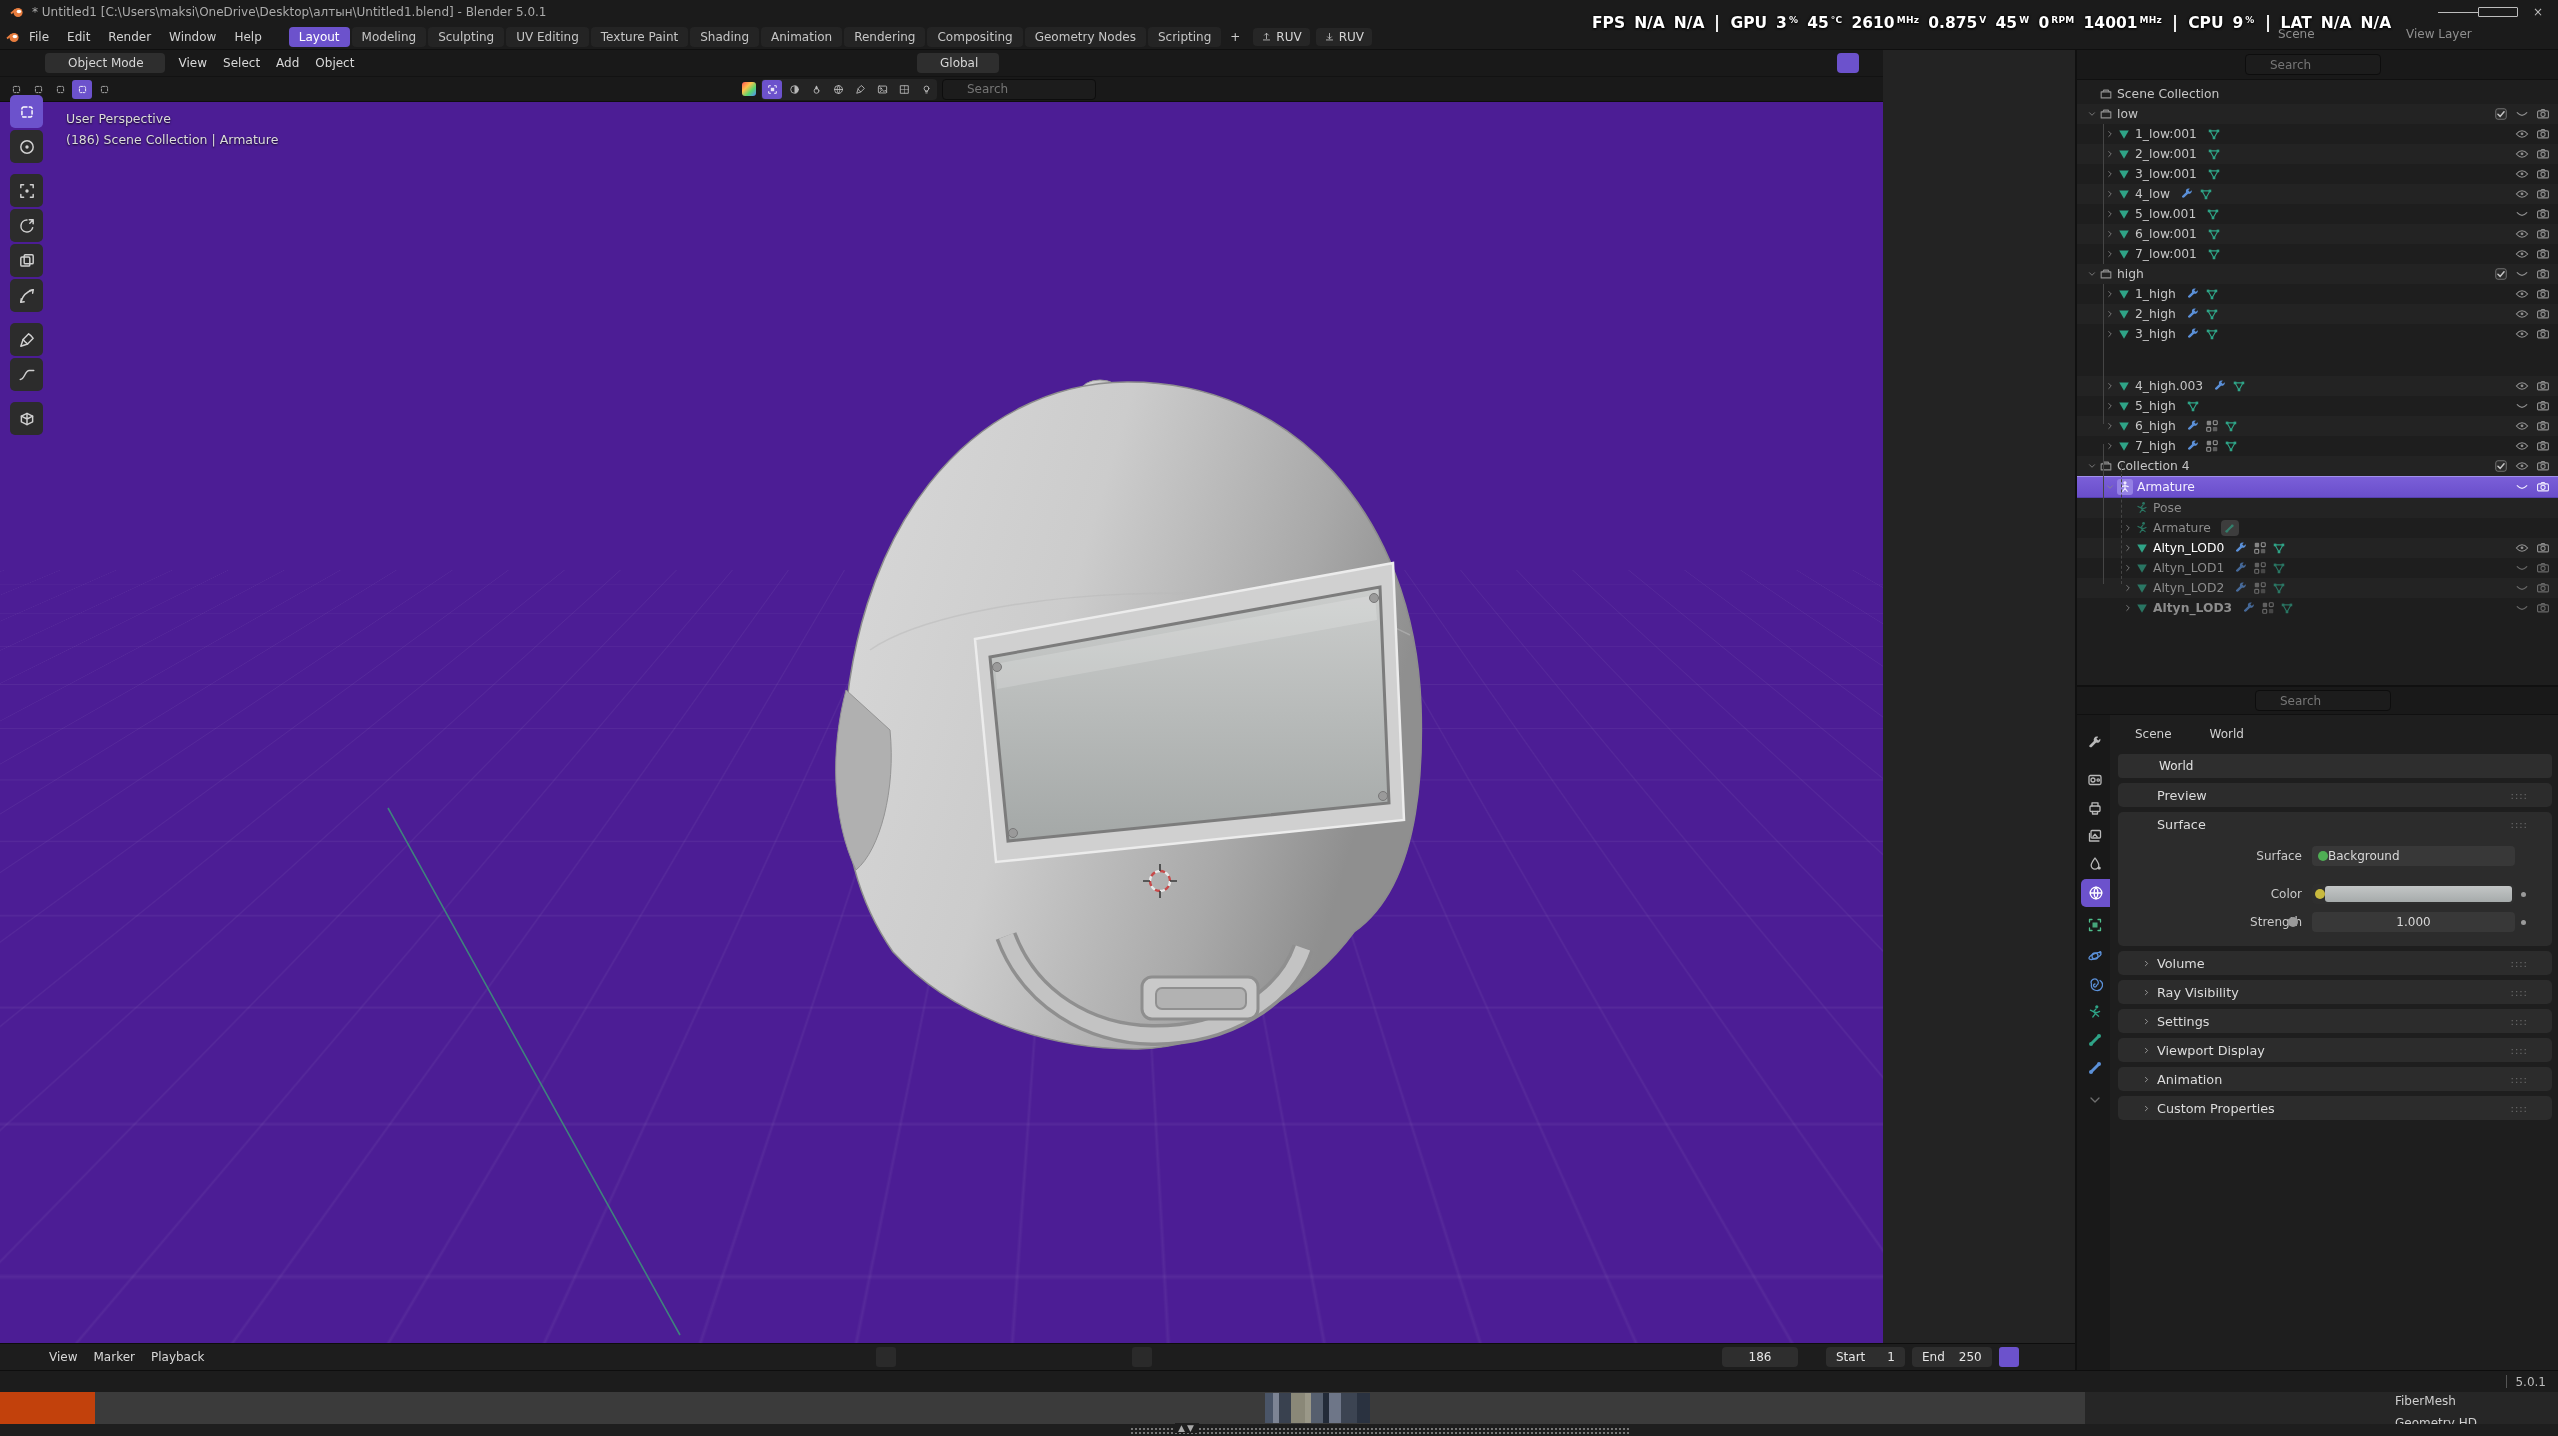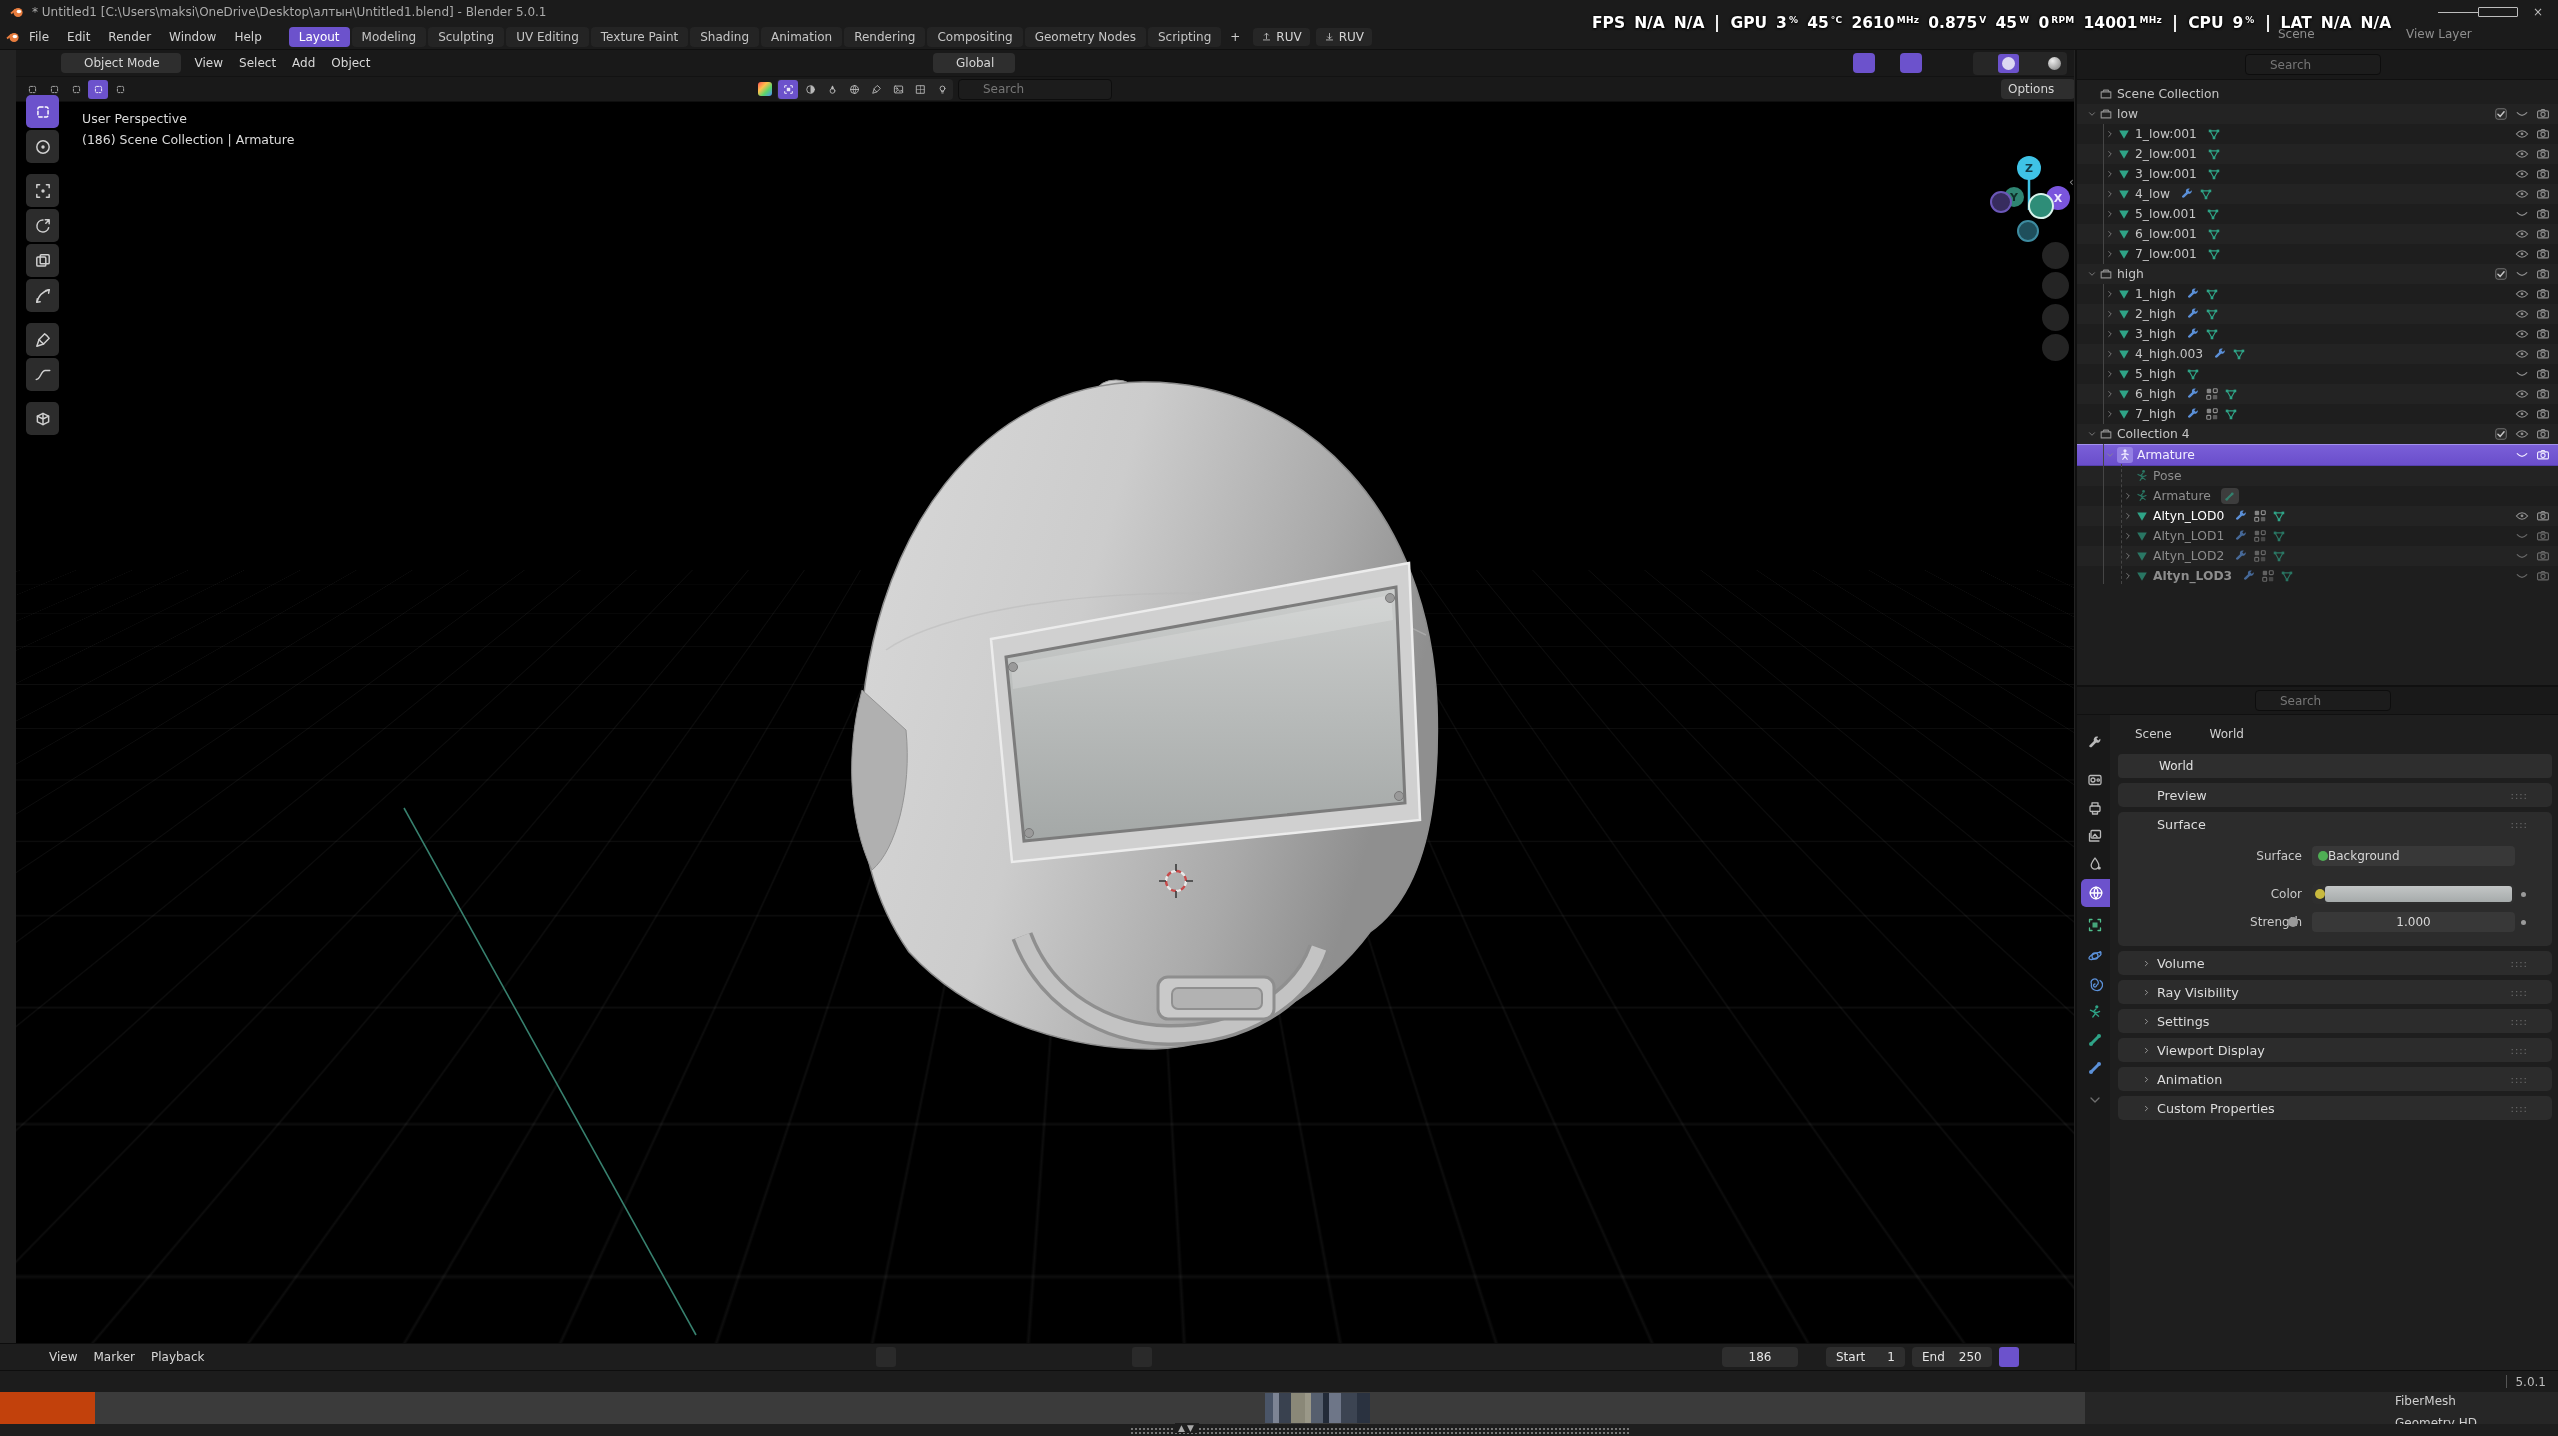--- a/index.html
+++ b/index.html
@@ -23,21 +23,21 @@
   .wtab.active{background:#6c52cc;color:#fff}
   .wplus{padding:2px 7px;color:#cdcdcd}
   .ruvbtn{display:inline-flex;align-items:center;gap:4px;background:#262626;border-radius:4px;padding:2px 8px;margin-left:6px;color:#d5d5d5}
   .dimpill{display:inline-flex;align-items:center;gap:5px;color:#8f8f8f}
   
   #perf{left:1592px;top:11px;height:24px;display:flex;align-items:center;gap:9px;font-weight:bold;font-size:15.5px;color:#fff;z-index:60;text-shadow:0 1px 2px #000,0 0 3px #000;white-space:nowrap}
   #perf .pnum{display:inline-flex;align-items:flex-start;gap:2px}
   #perf .pu{font-size:9px;margin-top:1px;letter-spacing:.3px}
   #perf .psep{width:2px;height:17px;background:#ececec;margin:0 3px}
   
-  #viewport{left:16px;top:50px;width:2058px;height:1293px;background:#000000;overflow:hidden}
+  #viewport{left:0;top:50px;width:1883px;height:1293px;background:#4c1d95;overflow:hidden}
   .vhdr{position:absolute;left:0;width:2075px;background:#191919;display:flex;align-items:center;box-sizing:border-box}
   #vhdr1{top:0;height:27px;border-bottom:1px solid #121212;padding:0 6px}
   #vhdr2{top:27px;height:25px;border-bottom:1px solid #0e0e0e;padding:0 6px}
   .pill{display:inline-flex;align-items:center;gap:5px;background:#2e2e2e;border-radius:4px;height:20px;padding:0 7px;color:#d6d6d6;white-space:nowrap}
   .vmenu{padding:0 8px;color:#d8d8d8}
   .hbtn{display:inline-flex;align-items:center;gap:2px;height:20px;padding:0 4px;border-radius:4px}
   .hbtn.active{background:#6c52cc}.hbtn.active .ic{color:#fff}
   .ball{display:inline-block;width:13px;height:13px;border-radius:50%}
   .ball.solid{background:#dcd8f2}.ball.rend{background:radial-gradient(circle at 35% 30%,#eee,#777)}
   .shadegrp{display:inline-flex;background:#262626;border-radius:4px;padding:2px;gap:2px}
@@ -1096,21 +1096,21 @@
             </span>
             <span class="ic c-gray">
               <svg viewBox="0 0 16 16" fill="none" stroke="currentColor" stroke-width="1.3" stroke-linecap="round" stroke-linejoin="round">
                 <rect x="1.8" y="4.5" width="12.4" height="8" rx="1.5"></rect>
                 <circle cx="8" cy="8.4" r="2.4"></circle>
                 <path d="M5.5 4.5 6.6 2.8h2.8l1.1 1.7"></path>
               </svg>
             </span>
           </span>
         </div>
-        <div class="orow" style="padding-left: 26px;">
+        <div class="orow" style="padding-left: 26px; margin-top: 32px;">
           <span class="caret">
             <svg viewBox="0 0 16 16" fill="none" stroke="currentColor" stroke-width="1.3" stroke-linecap="round" stroke-linejoin="round" style="width: 10px; height: 10px;">
               <path d="M6 4l4 4-4 4"></path>
             </svg>
           </span>
           <span class="ic c-teal">
             <svg viewBox="0 0 16 16" fill="none" stroke="currentColor" stroke-width="1.3" stroke-linecap="round" stroke-linejoin="round">
               <path d="M2.5 4h11L8 13.5Z" fill="currentColor" stroke="none"></path>
             </svg>
           </span>

